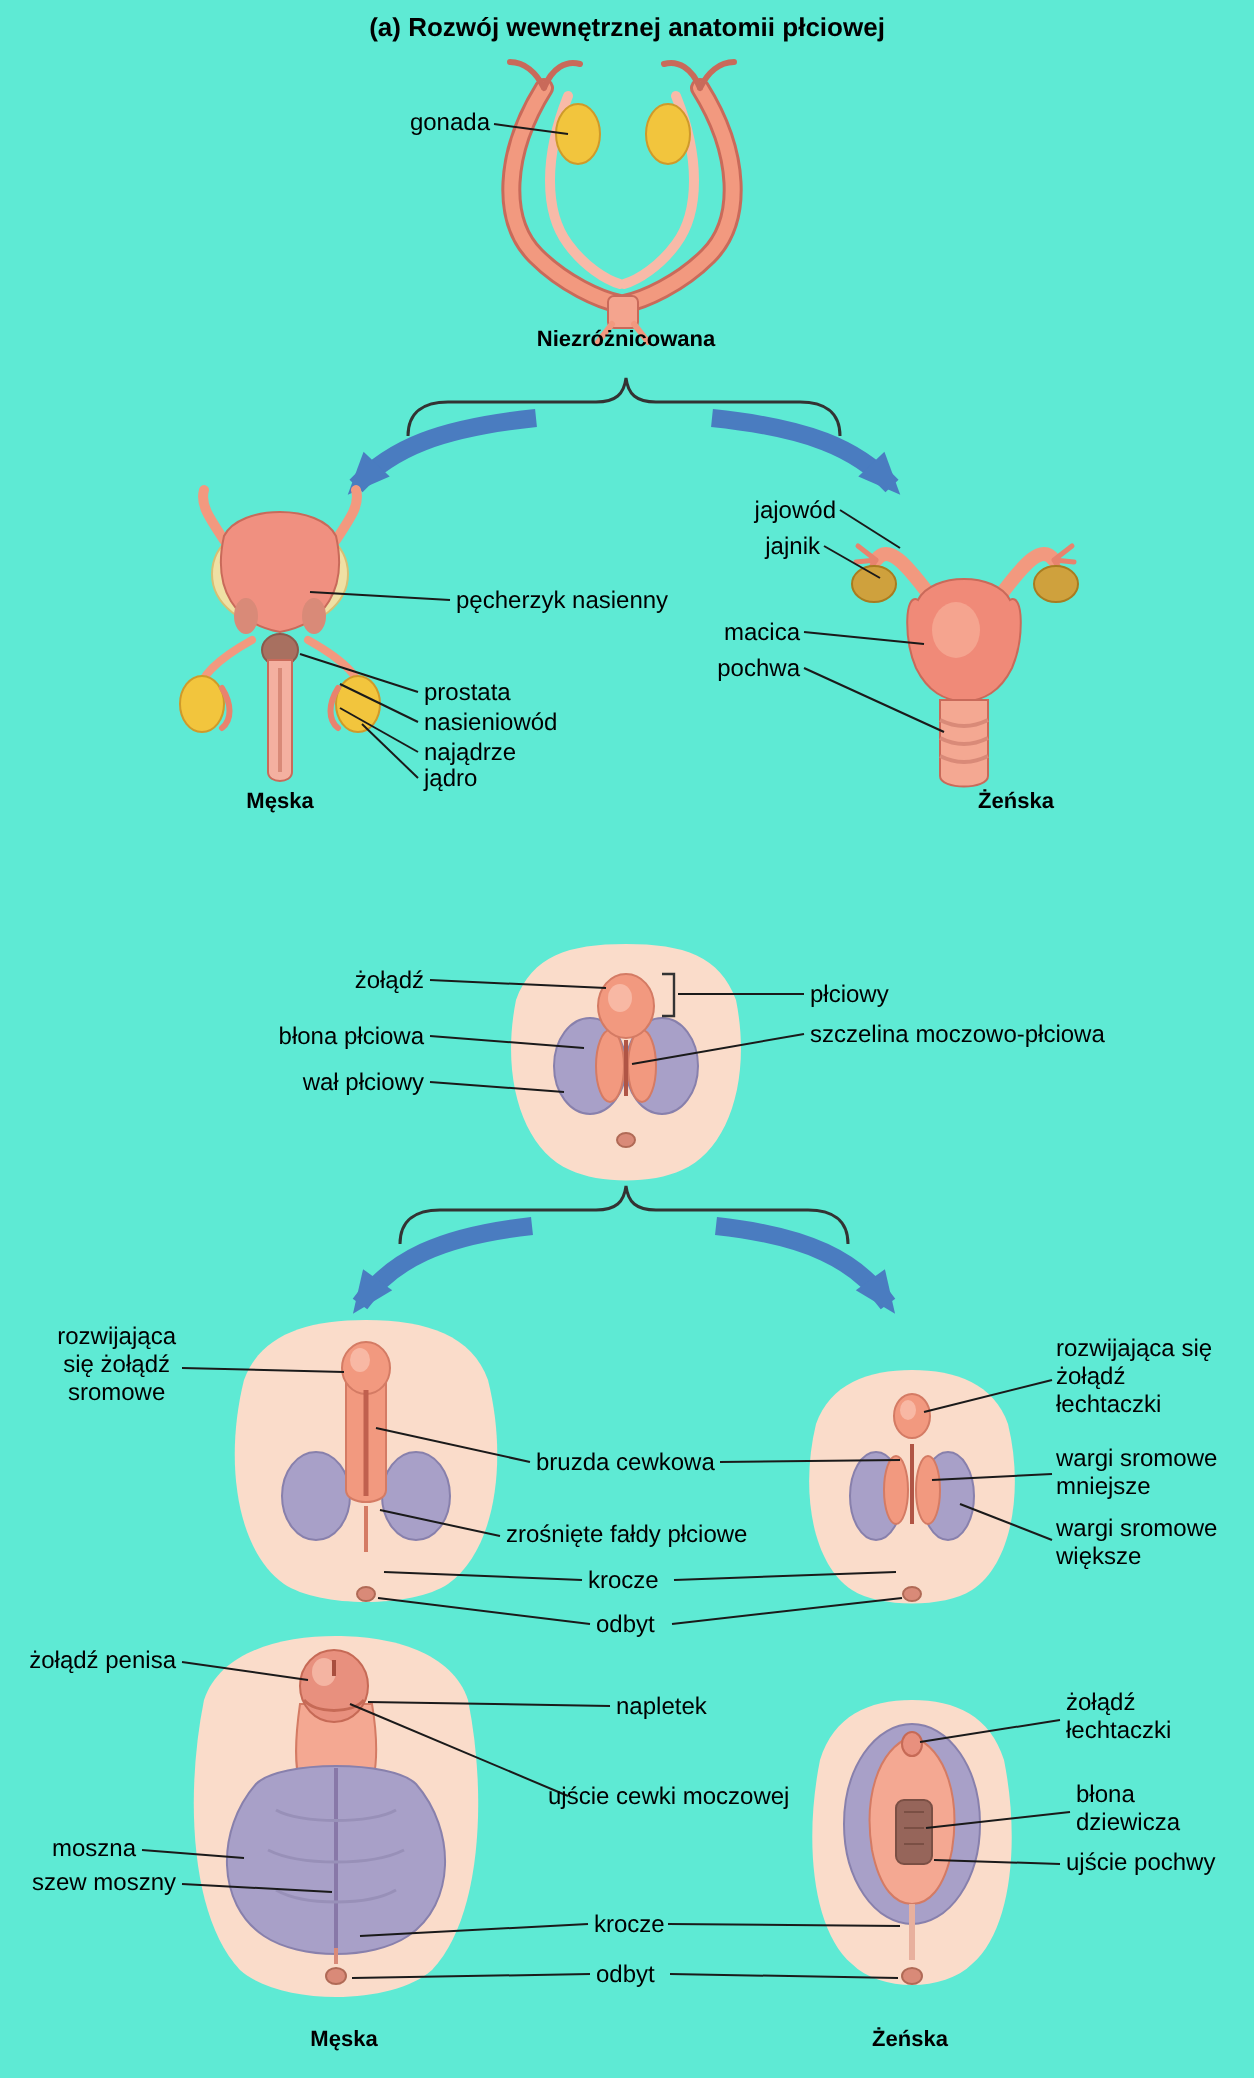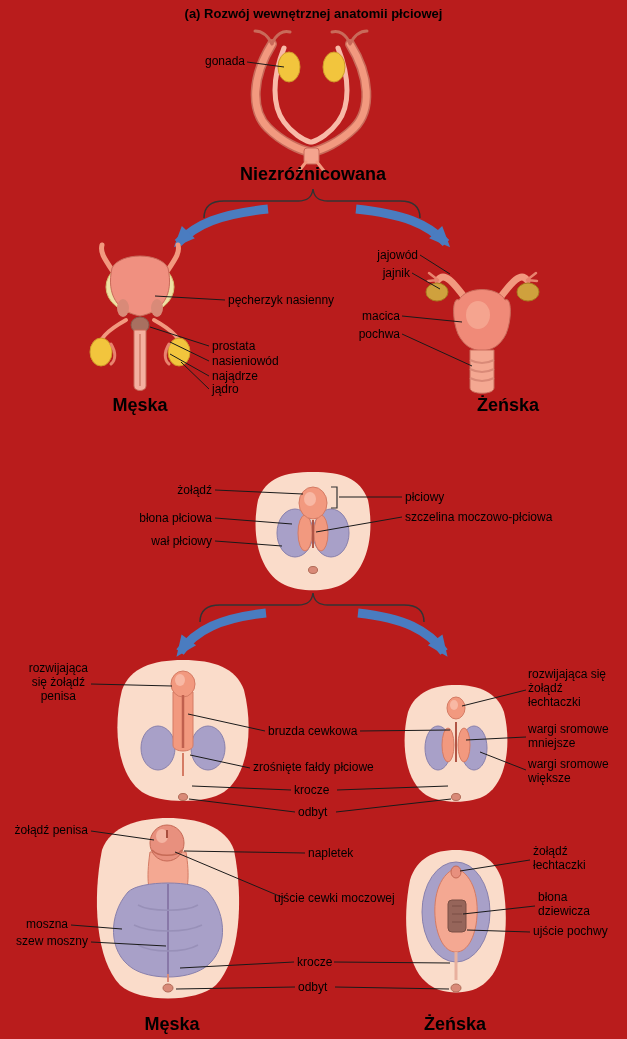--- a/index.html
+++ b/index.html
@@ -1,26 +1,26 @@
 <!DOCTYPE html>
 <html><head>
 <meta charset="utf-8">
 <style>
   html,body { margin:0; padding:0; background:#ffffff; }
   .canvas {
     position:relative; width:627px; height:1039px;
-    font-family:"Liberation Sans", sans-serif; background:#b91c1c; overflow:hidden;
+    font-family:"Liberation Sans", sans-serif; background:#5eead4; overflow:hidden;
   }
   .canvas svg { position:absolute; top:0; left:0; }
   .lbl {
     position:absolute; font-size:12px; line-height:1.15; color:#000;
     white-space:pre-line;
   }
   .lbl.r { text-align:center; }
-  .cap { position:absolute; font-size:18px; font-weight:bold; text-align:center; color:#000; }
+  .cap { position:absolute; font-size:11px; font-weight:bold; text-align:center; color:#000; }
   .ttl { position:absolute; left:0; width:627px; text-align:center; font-size:13px; font-weight:bold; color:#000; }
 </style>
 </head>
 <body>
 
 <div class="canvas">
 
 <svg width="627" height="1039" viewBox="0 0 627 1039">
   <defs>
     <marker id="arr" markerWidth="26" markerHeight="26" refX="17" refY="12" orient="auto" markerUnits="userSpaceOnUse">
@@ -223,21 +223,21 @@
 <div class="lbl r" style="right:227px; top:328px">pochwa</div>
 
 <div class="lbl r" style="right:415px; top:484px">żołądź</div>
 <div class="lbl r" style="right:415px; top:512px">błona płciowa</div>
 <div class="lbl r" style="right:415px; top:535px">wał płciowy</div>
 <div class="lbl" style="left:405px; top:491px">płciowy</div>
 <div class="lbl" style="left:405px; top:511px">szczelina moczowo-płciowa</div>
 
 <div class="lbl r" style="right:539px; top:662px">rozwijająca
 się żołądź
-penisa</div>
+sromowe</div>
 <div class="lbl" style="left:268px; top:725px">bruzda cewkowa</div>
 <div class="lbl" style="left:253px; top:761px">zrośnięte fałdy płciowe</div>
 <div class="lbl" style="left:294px; top:784px">krocze</div>
 <div class="lbl" style="left:298px; top:806px">odbyt</div>
 <div class="lbl" style="left:528px; top:668px">rozwijająca się
 żołądź
 łechtaczki</div>
 <div class="lbl" style="left:528px; top:723px">wargi sromowe
 mniejsze</div>
 <div class="lbl" style="left:528px; top:758px">wargi sromowe

